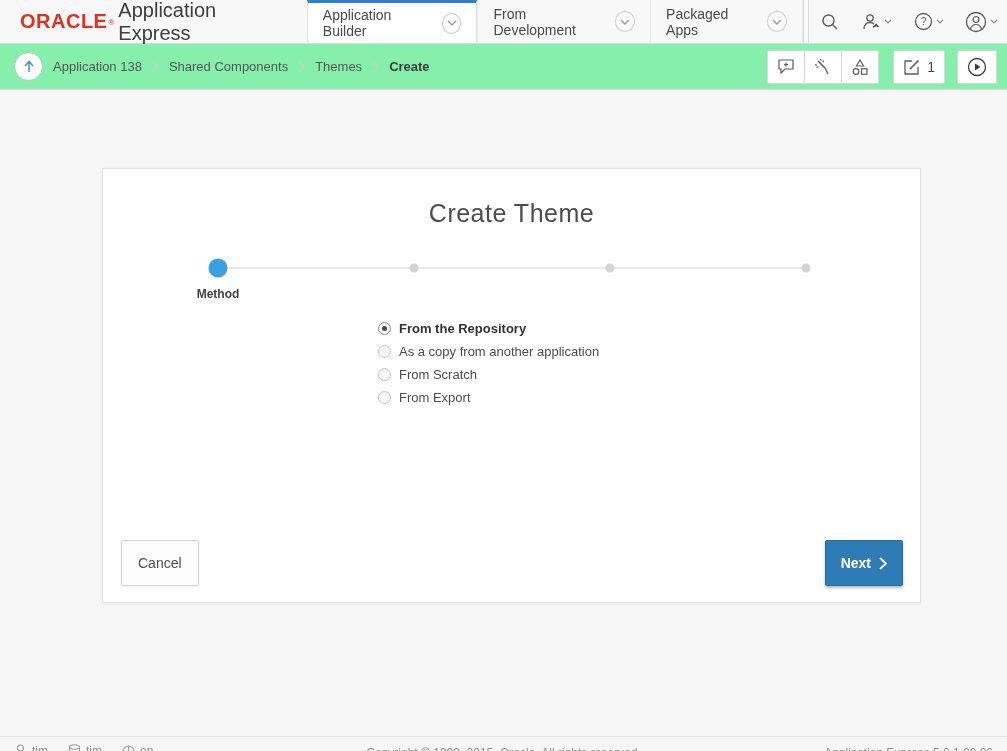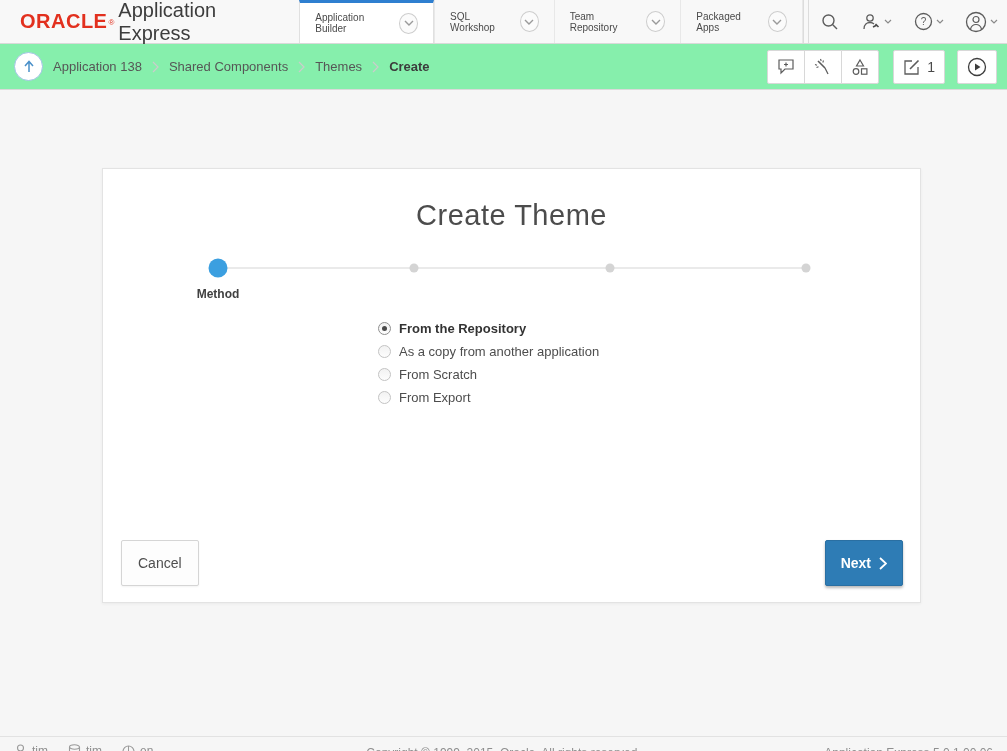--- a/index.html
+++ b/index.html
@@ -6,21 +6,21 @@
   html,body { width:1007px; height:751px; overflow:hidden; }
   body { font-family:"Liberation Sans","DejaVu Sans",sans-serif; background:#f6f6f6; position:relative; }
 
   
   .app-header { height:44px; background:#f8f8f8; border-bottom:1px solid #d9d9d9; display:flex; align-items:stretch; }
   .logo { display:flex; align-items:center; padding:0 24px 0 20px; min-width:237px; }
   .logo-brand { color:#e2301e; font-size:20px; font-weight:bold; letter-spacing:.5px; }
   .logo-reg { color:#e2301e; font-size:8px; vertical-align:top; line-height:10px; margin:2px 4px 0 1px; display:inline-block; }
   .logo-product { color:#3d3d3d; font-size:20px; }
   .nav-tabs { display:flex; align-items:stretch; }
-  .nav-tab { display:flex; align-items:center; gap:9px; padding:0 15px; font-size:10px; color:#4a4a4a; border-left:1px solid #e8e8e8; cursor:pointer; }
+  .nav-tab { display:flex; align-items:center; gap:9px; padding:0 15px; font-size:14px; color:#4a4a4a; border-left:1px solid #e8e8e8; cursor:pointer; }
   .nav-tab:last-child { border-right:1px solid #e8e8e8; }
   .nav-tab.active { background:#ffffff; border-top:3px solid #2e7fd0; border-left:1px solid #e0e0e0; border-right:1px solid #e0e0e0; }
   .chev-circle { width:21px; height:21px; border:1px solid #cdcdcd; border-radius:50%; display:flex; align-items:center; justify-content:center; background:#fbfbfb; }
   .hdr-icons { margin-left:auto; display:flex; align-items:stretch; border-left:1px solid #dcdcdc; }
   .hdr-icons .sep { width:1px; background:#dcdcdc; margin-left:4px; }
   .hdr-icon-btn { display:flex; align-items:center; justify-content:center; gap:3px; width:52px; color:#5c5c5c; cursor:pointer; }
   .hdr-icon-btn.narrow { width:42px; }
 
   
   .crumb-bar { height:46px; background:#86efac; border-bottom:1px solid #dadada; display:flex; align-items:center; padding:0 10px 0 14px; }
@@ -34,21 +34,21 @@
   .tool-btn { height:34px; min-width:38px; background:#fff; border:1px solid #d8d8d8; border-radius:2px; display:flex; align-items:center; justify-content:center; gap:6px; cursor:pointer; color:#5c5c5c; padding:0 9px; }
   .tool-group .tool-btn + .tool-btn { margin-left:-1px; border-radius:0; }
   .tool-group .tool-btn:first-child { border-radius:2px 0 0 2px; }
   .tool-group .tool-btn:last-child { border-radius:0 2px 2px 0; }
   .gap14 { width:14px; } .gap12 { width:12px; }
   .edit-num { font-size:14px; color:#4a4a4a; }
 
   
   .main { position:relative; height:660px; background:#f6f6f6; }
   .wizard-card { position:absolute; left:102px; top:78px; width:819px; height:435px; background:#ffffff; border:1px solid #e3e3e3; box-shadow:0 1px 3px rgba(0,0,0,.05); }
-  .wizard-title { text-align:center; margin-top:30px; font-size:29px; font-weight:300; color:#4c4c4c; letter-spacing:.5px; }
+  .wizard-title { text-align:center; margin-top:30px; font-size:25px; font-weight:300; color:#4c4c4c; letter-spacing:.5px; }
 
   .progress-wrap { position:absolute; left:115px; top:98px; width:588px; height:2px; background:#eaeaea; }
   .p-dot { position:absolute; top:50%; border-radius:50%; transform:translate(-50%,-50%); }
   .p-dot.current { width:19px; height:19px; background:#3b9fe0; }
   .p-dot.pending { width:9px; height:9px; background:#d4d4d4; }
   .step-label { position:absolute; left:115px; top:110px; transform:translateX(-50%); font-size:12px; font-weight:bold; color:#404040;margin-top:8px; }
 
   .options { position:absolute; left:275px; top:148px; }
   .option-row { display:flex; align-items:center; height:23px; cursor:pointer; }
   .radio { width:13px; height:13px; border-radius:50%; border:1px solid #c3c3c3; background:linear-gradient(#f2f2f2,#fdfdfd); margin-right:8px; position:relative; flex:none; }
@@ -81,29 +81,21 @@
   <nav class="nav-tabs">
     <div class="nav-tab active">
       <span>Application Builder</span>
       <span class="chev-circle">
         <svg width="10" height="6" viewBox="0 0 10 6">
             <polyline points="1,1 5,5 9,1" fill="none" stroke="#9a9a9a" stroke-width="1.4"></polyline>
           </svg>
       </span>
     </div>
     <div class="nav-tab">
-      <span>SQL Workshop</span>
-      <span class="chev-circle">
-        <svg width="10" height="6" viewBox="0 0 10 6">
-            <polyline points="1,1 5,5 9,1" fill="none" stroke="#9a9a9a" stroke-width="1.4"></polyline>
-          </svg>
-      </span>
-    </div>
-    <div class="nav-tab">
-      <span>Team Repository</span>
+      <span>From Development</span>
       <span class="chev-circle">
         <svg width="10" height="6" viewBox="0 0 10 6">
             <polyline points="1,1 5,5 9,1" fill="none" stroke="#9a9a9a" stroke-width="1.4"></polyline>
           </svg>
       </span>
     </div>
     <div class="nav-tab">
       <span>Packaged Apps</span>
       <span class="chev-circle">
         <svg width="10" height="6" viewBox="0 0 10 6">

